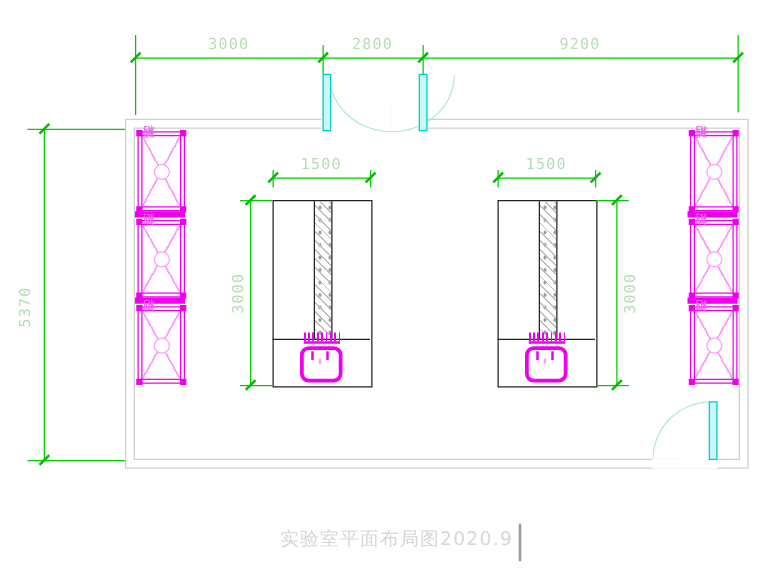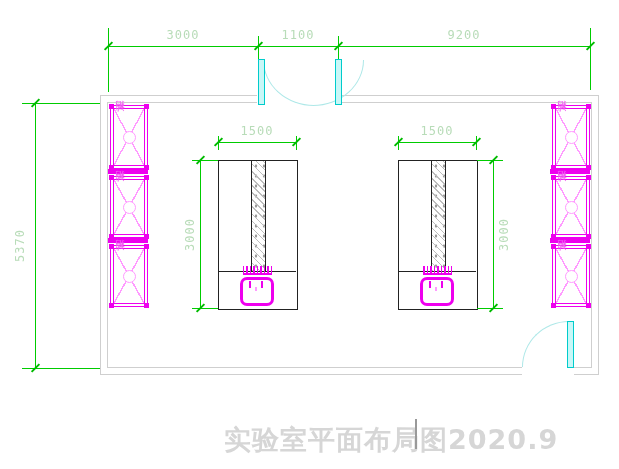--- a/index.html
+++ b/index.html
@@ -43,21 +43,21 @@
   .drip{position:absolute;width:2px;height:4px;background:var(--c-pink);left:12px;top:7px;}
   
   .leaf{background:var(--c-cyan-fill);border:1px solid var(--c-cyan);}
   .arc-bl{border-left:1px solid var(--c-cyan-arc);border-bottom:1px solid var(--c-cyan-arc);
           border-bottom-left-radius:100% 100%;}
   .arc-br{border-right:1px solid var(--c-cyan-arc);border-bottom:1px solid var(--c-cyan-arc);
           border-bottom-right-radius:100% 100%;}
   .arc-tl{border-left:1px solid var(--c-cyan-arc);border-top:1px solid var(--c-cyan-arc);
           border-top-left-radius:100% 100%;}
   
-  .title{color:var(--c-title);font-size:27px;letter-spacing:1px;white-space:nowrap;font-weight:bold;}
+  .title{color:var(--c-title);font-size:15px;letter-spacing:1px;white-space:nowrap;}
   .cursor{background:#999;}
 </style>
 </head>
 <body>
 
 <div id="canvas">
 
   <div class="abs wall" style="left:100px;top:95px;width:497px;height:278px;"></div>
   <div class="abs wall" style="left:107px;top:102px;width:483px;height:264px;"></div>
   <div class="abs mask" style="left:257px;top:92px;width:82px;height:12px;"></div>
@@ -66,21 +66,21 @@
   <div class="abs g-h" style="left:108px;top:46px;width:482px;"></div>
   <div class="abs g-v" style="left:108px;top:28px;height:64px;"></div>
   <div class="abs g-v" style="left:258px;top:36px;height:24px;"></div>
   <div class="abs g-v" style="left:338px;top:36px;height:24px;"></div>
   <div class="abs g-v" style="left:590px;top:28px;height:62px;"></div>
   <div class="abs tick" style="left:103px;top:45px;"></div>
   <div class="abs tick" style="left:253px;top:45px;"></div>
   <div class="abs tick" style="left:333px;top:45px;"></div>
   <div class="abs tick" style="left:585px;top:45px;"></div>
   <div class="abs dimtxt" style="left:163px;top:28px;width:40px;">3000</div>
-  <div class="abs dimtxt" style="left:278px;top:28px;width:40px;">1100</div>
+  <div class="abs dimtxt" style="left:278px;top:28px;width:40px;">2800</div>
   <div class="abs dimtxt" style="left:444px;top:28px;width:40px;">9200</div>
 
   <div class="abs g-v" style="left:35px;top:103px;height:265px;"></div>
   <div class="abs g-h" style="left:22px;top:103px;width:78px;"></div>
   <div class="abs g-h" style="left:22px;top:368px;width:78px;"></div>
   <div class="abs tick" style="left:30px;top:102px;"></div>
   <div class="abs tick" style="left:30px;top:367px;"></div>
   <div class="abs dimtxt v-txt" style="left:13px;top:218px;height:56px;">5370</div>
 
   <div class="abs cab" style="left:110px;top:105px;width:36px;height:62px;">

